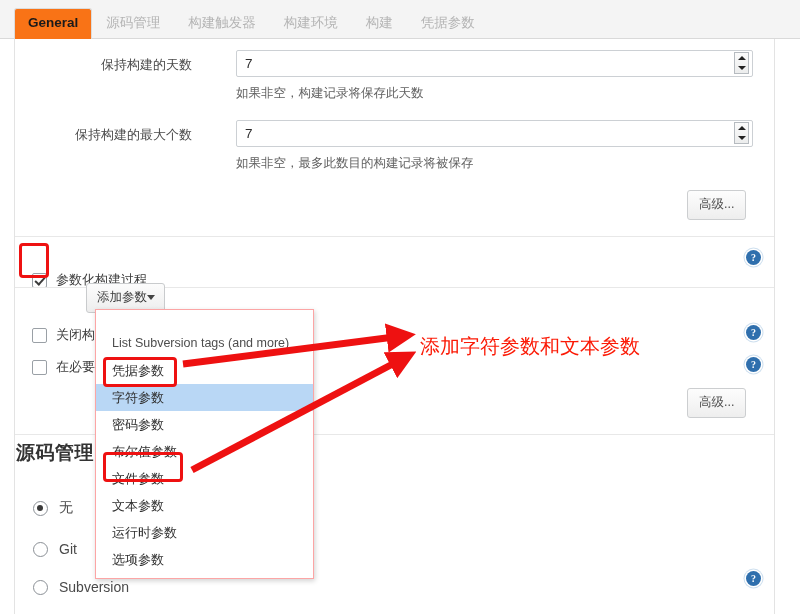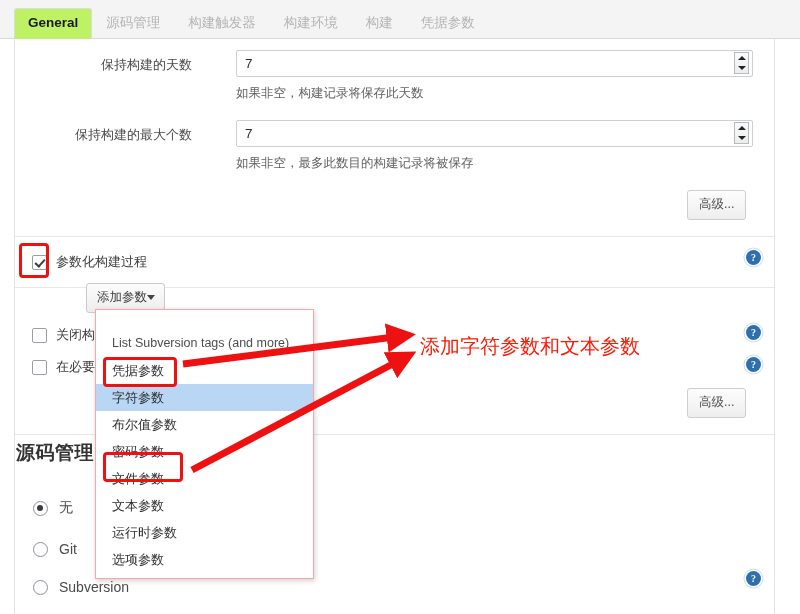--- a/index.html
+++ b/index.html
@@ -35,21 +35,21 @@
   }
   .tab {
     padding: 7px 14px 8px 14px;
     font-size: 13.5px;
     color: #b4b4b4;
     line-height: 16px;
     white-space: nowrap;
     cursor: pointer;
   }
   .tab.active {
-    background: #bef264;
+    background: #f97316;
     color: #1a1a1a;
     font-weight: bold;
     border: 1px solid #dcdcdc;
     border-bottom: 1px solid #ffffff;
     border-radius: 3px 3px 0 0;
     margin-bottom: -1px;
     padding: 6px 13px 8px 13px;
   }
 
   
@@ -329,21 +329,21 @@
   <div class="spinner" style="left:719px; top:83px;">
     <div class="arrow up"></div>
     <div class="arrow dn"></div>
   </div>
   <div class="hint" style="left:221px; top:116px;">如果非空，最多此数目的构建记录将被保存</div>
 
   <div class="adv-btn" style="left:672px; top:151px;">高级...</div>
 
   <div class="sep" style="top:197px;"></div>
 
-  <div class="cb-row" style="left:17px; top:214px;">
+  <div class="cb-row" style="left:17px; top:232px;">
     <div class="checkbox checked"></div>
     <div class="cb-label">参数化构建过程</div>
   </div>
 
   <div class="sep" style="top:248px;"></div>
 
   <div class="cb-row" style="left:17px; top:287px;">
     <div class="checkbox"></div>
     <div class="cb-label">关闭构</div>
   </div>
@@ -380,22 +380,22 @@
 
 <div id="add-param-btn">
   <span>添加参数</span>
   <span class="caret"></span>
 </div>
 
 <div id="param-menu">
   <div class="menu-item first">List Subversion tags (and more)</div>
   <div class="menu-item">凭据参数</div>
   <div class="menu-item highlight">字符参数</div>
+  <div class="menu-item">密码参数</div>
   <div class="menu-item">布尔值参数</div>
-  <div class="menu-item">密码参数</div>
   <div class="menu-item">文件参数</div>
   <div class="menu-item">文本参数</div>
   <div class="menu-item">运行时参数</div>
   <div class="menu-item">选项参数</div>
 </div>
 
 <div id="annotation-layer">
 
   <div class="red-box" style="left:19px; top:243px; width:30px; height:35px;"></div>
 

